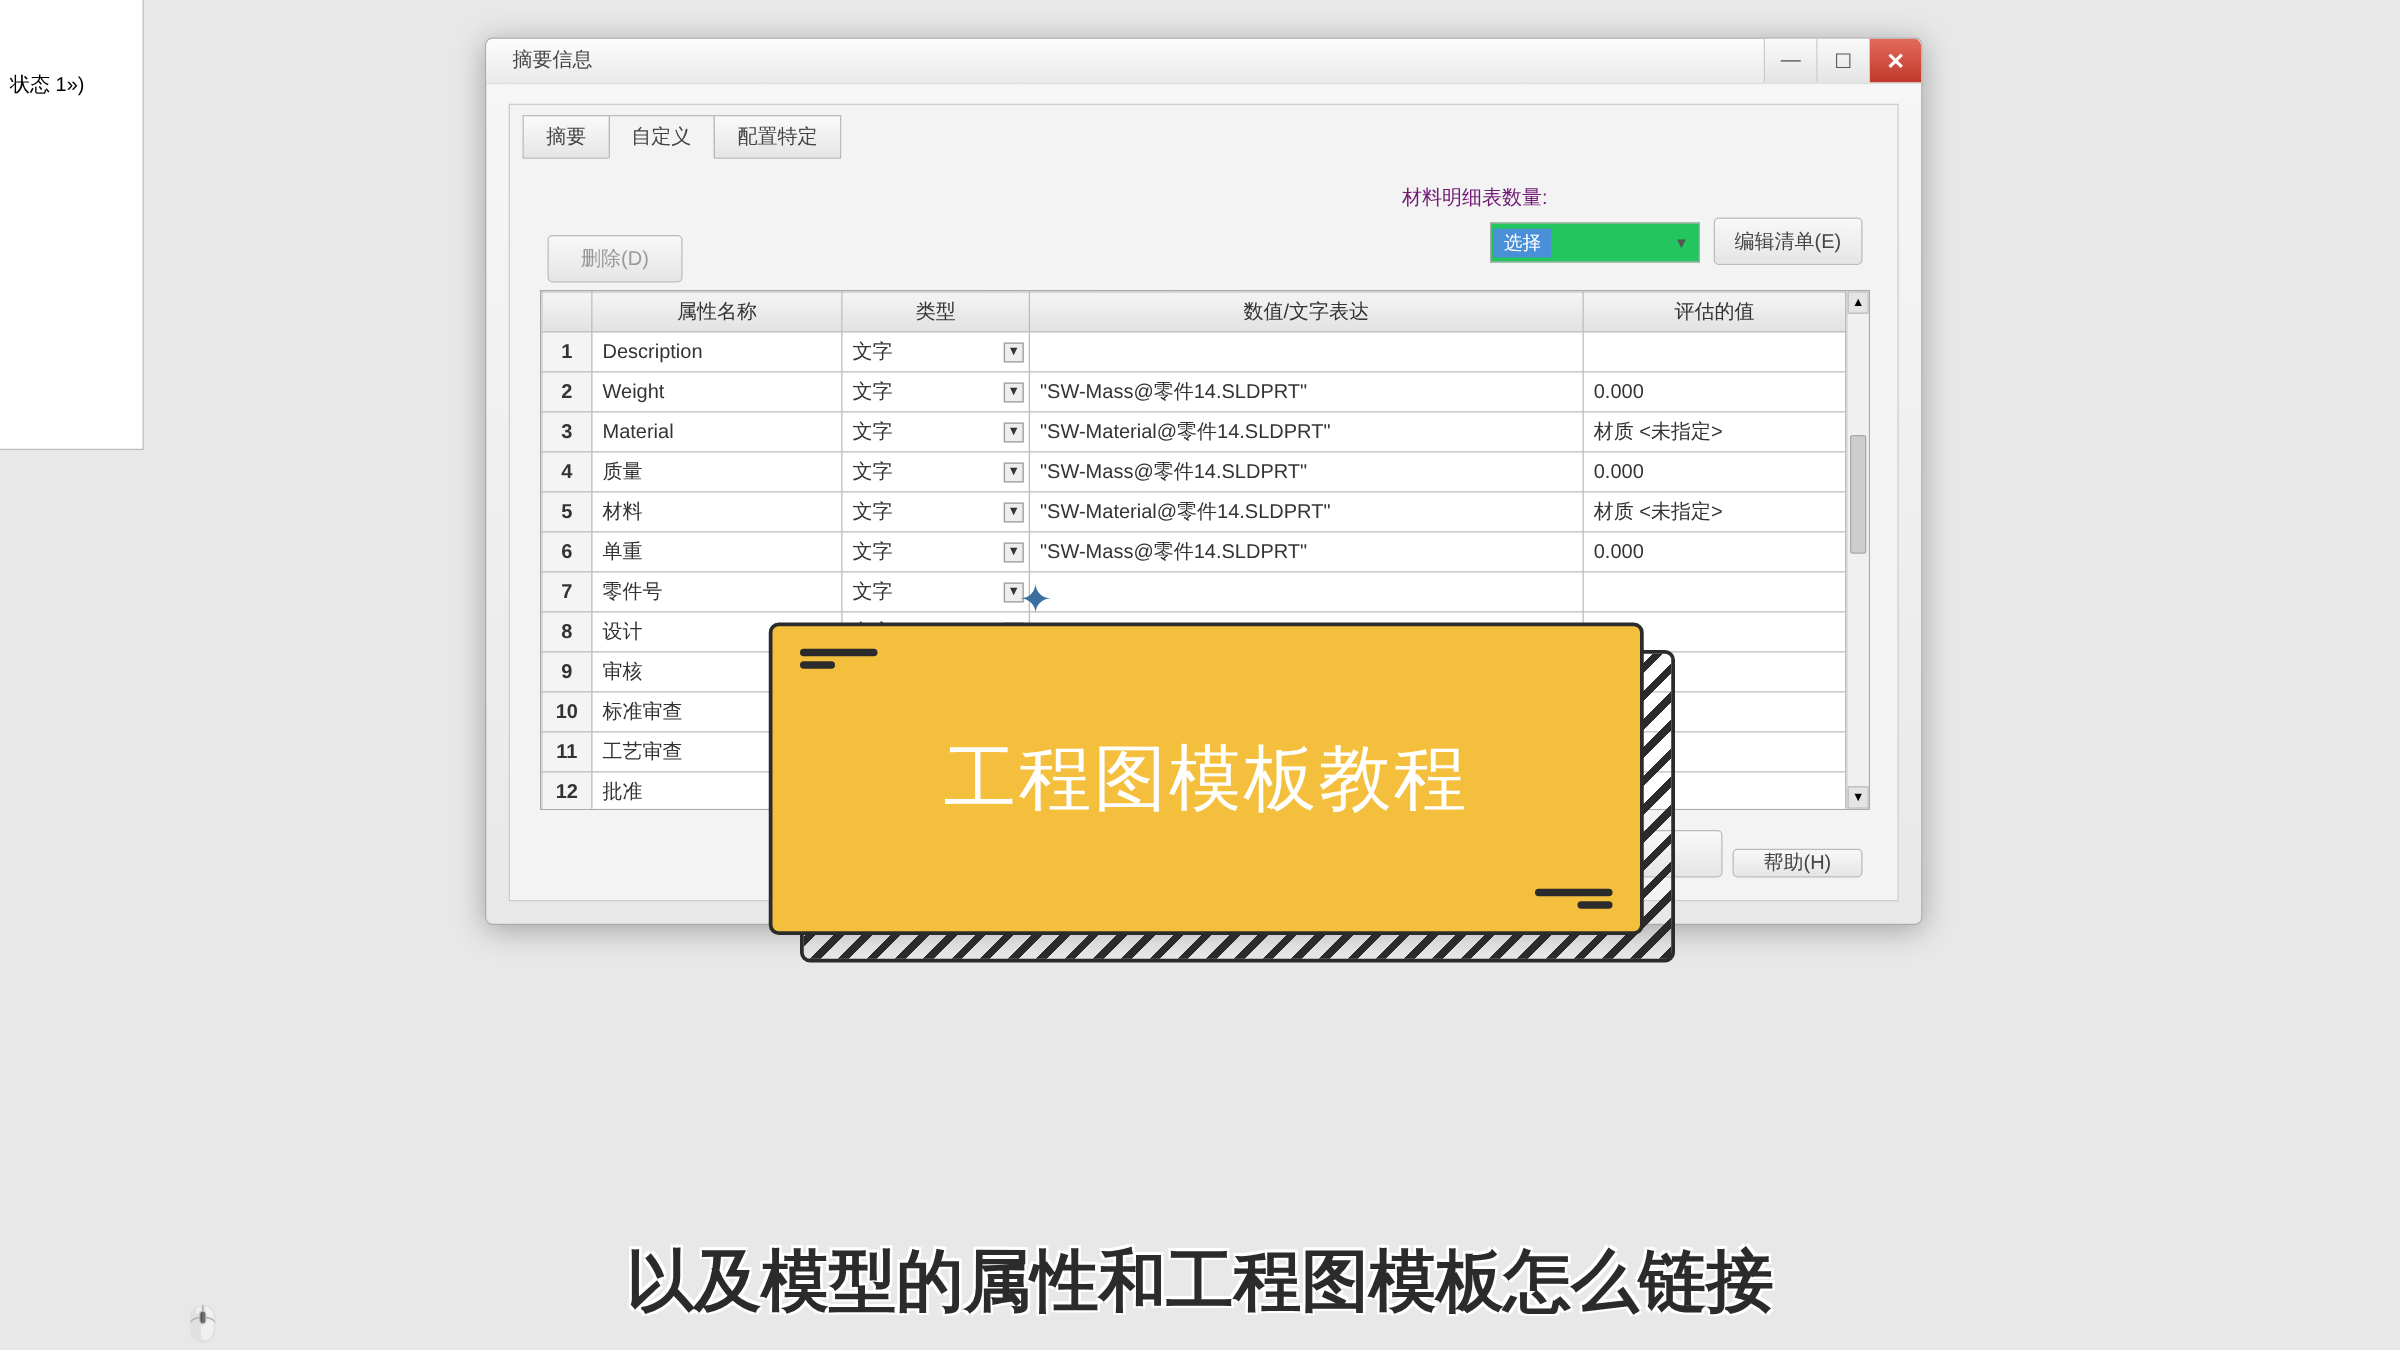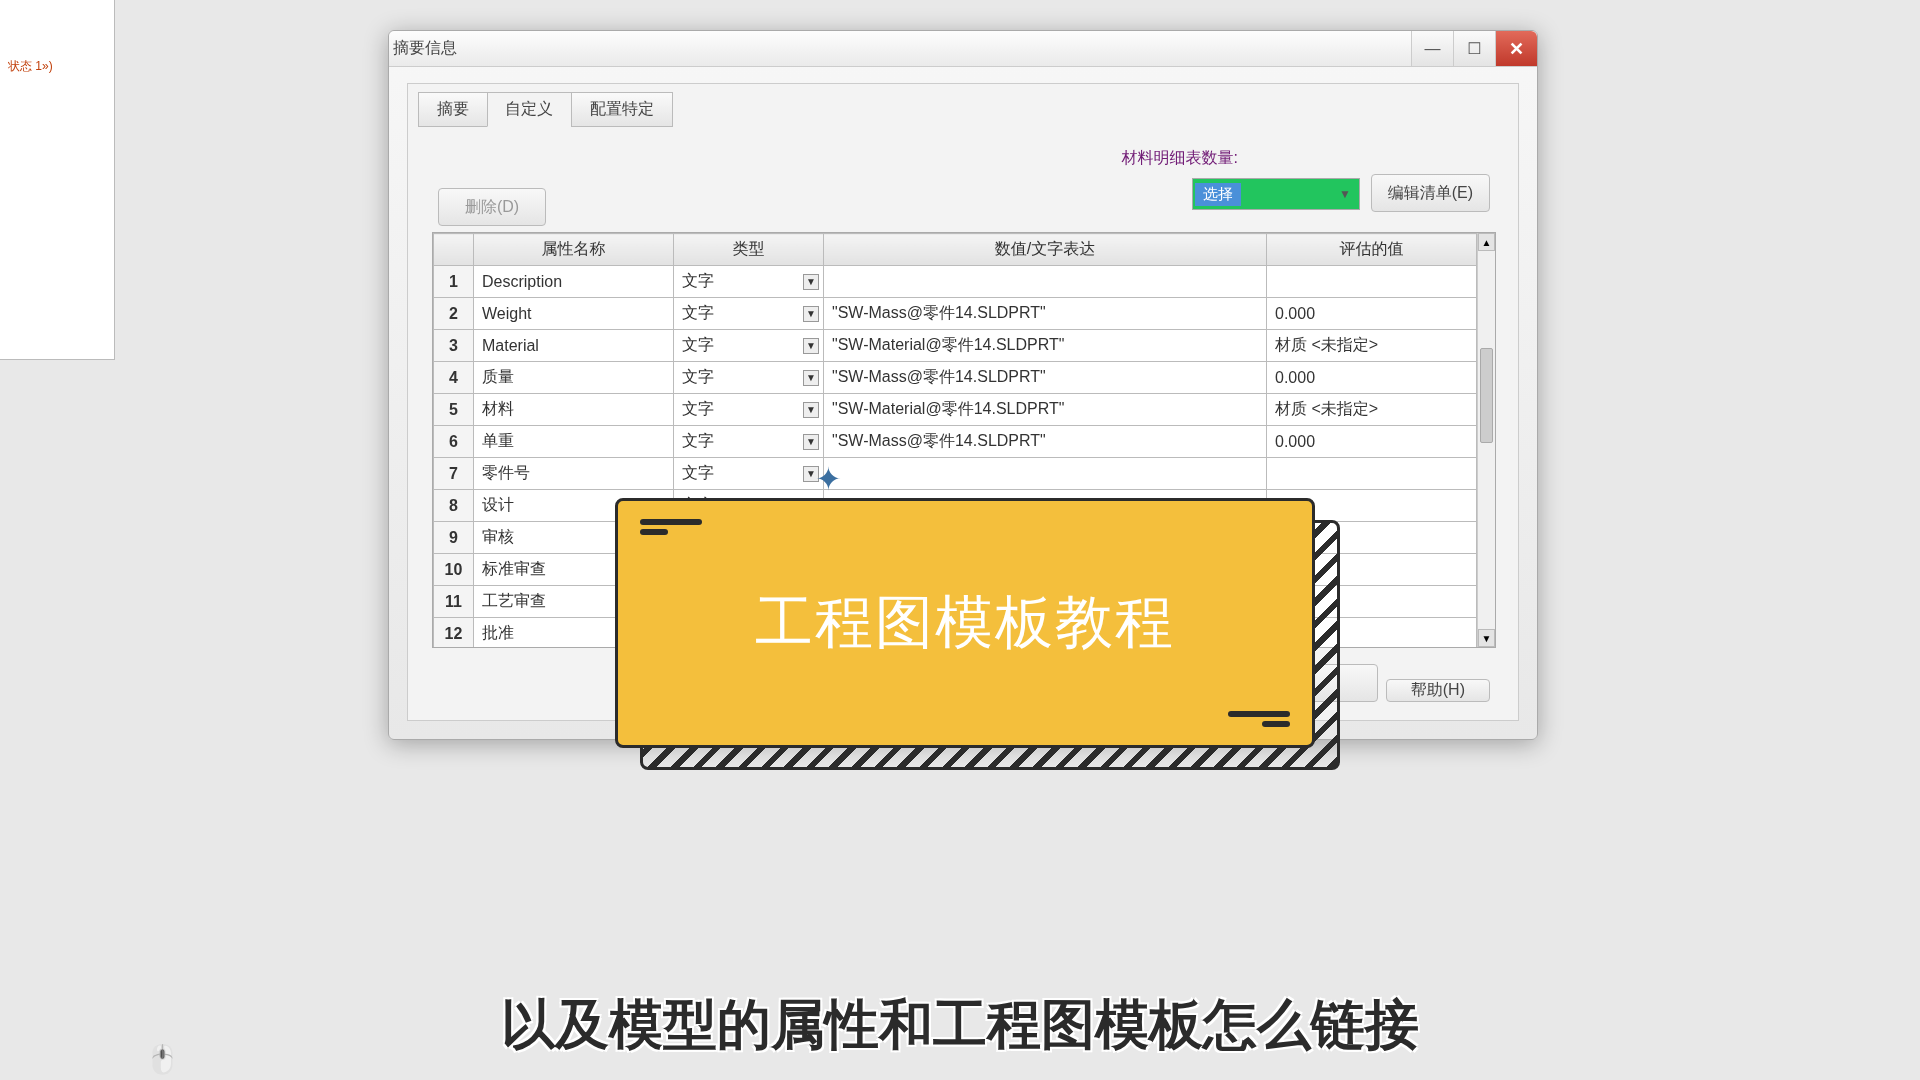--- a/index.html
+++ b/index.html
@@ -1,21 +1,21 @@
 <!DOCTYPE html>
 <html><head>
 <meta charset="utf-8">
 <style>
 * { margin:0; padding:0; box-sizing:border-box; font-family:"Microsoft YaHei","SimSun",sans-serif; }
 body { width:1920px; height:1080px; background:#e8e8e8; position:relative; overflow:hidden; filter:blur(0.5px); }
 .bg-panel { position:absolute; left:0; top:0; width:115px; height:360px; background:#fff; border-right:1px solid #bbb; border-bottom:1px solid #bbb; }
-.bg-text { position:absolute; left:8px; top:58px; font-size:12px; color:#c2410c; }
+.bg-text { position:absolute; left:8px; top:58px; font-size:16px; color:#000000; }
 .cursor-small { position:absolute; left:145px; bottom:4px; font-size:28px; }
 .dialog { position:absolute; left:388px; top:30px; width:1150px; height:710px; background:linear-gradient(#f7f7f7,#e8e8e8); border:1px solid #aaa; border-radius:6px; box-shadow:0 4px 24px rgba(0,0,0,.3); }
-.titlebar { height:36px; background:linear-gradient(#fdfdfd,#eaeaea); border-bottom:1px solid #ccc; border-radius:6px 6px 0 0; display:flex; align-items:center; justify-content:space-between; padding-left:4px; }
+.titlebar { height:36px; background:linear-gradient(#fdfdfd,#eaeaea); border-bottom:1px solid #ccc; border-radius:6px 6px 0 0; display:flex; align-items:center; justify-content:space-between; padding-left:21px; }
 .titlebar .title { font-size:16px; color:#444; }
 .win-btns { display:flex; height:100%; }
 .win-btn { width:42px; display:flex; align-items:center; justify-content:center; border-left:1px solid #ccc; background:linear-gradient(#fafafa,#e4e4e4); font-size:16px; color:#555; }
 .win-btn.close { background:linear-gradient(#e26a5a,#c0392b); color:#fff; border-radius:0 6px 0 0; font-size:18px; font-weight:bold; }
 .inner { position:absolute; left:18px; top:52px; right:18px; bottom:18px; background:#f3f3f3; border:1px solid #ccc; }
 .tabs { position:absolute; left:10px; top:8px; display:flex; }
 .tab { padding:6px 18px; font-size:16px; color:#444; border:1px solid #bbb; background:linear-gradient(#fafafa,#e5e5e5); margin-right:-1px; }
 .tab.active { background:#f3f3f3; border-bottom:1px solid #f3f3f3;padding-left:17px; }
 .btn-del { position:absolute; left:30px; top:104px; width:108px; height:38px; border:1px solid #bbb; background:linear-gradient(#f8f8f8,#e5e5e5); font-size:16px; color:#999; border-radius:4px; }
 .mat-label { position:absolute; right:280px; top:64px; font-size:16px; color:#701a75; }

